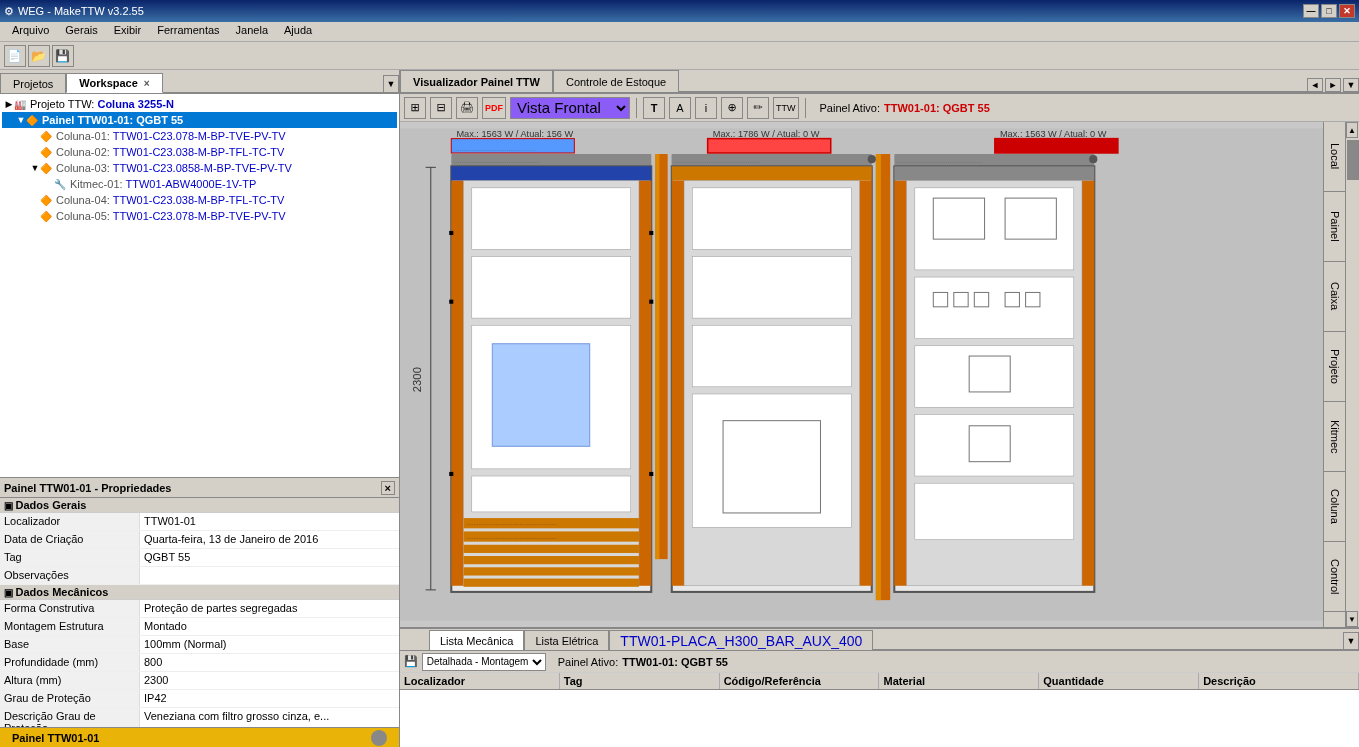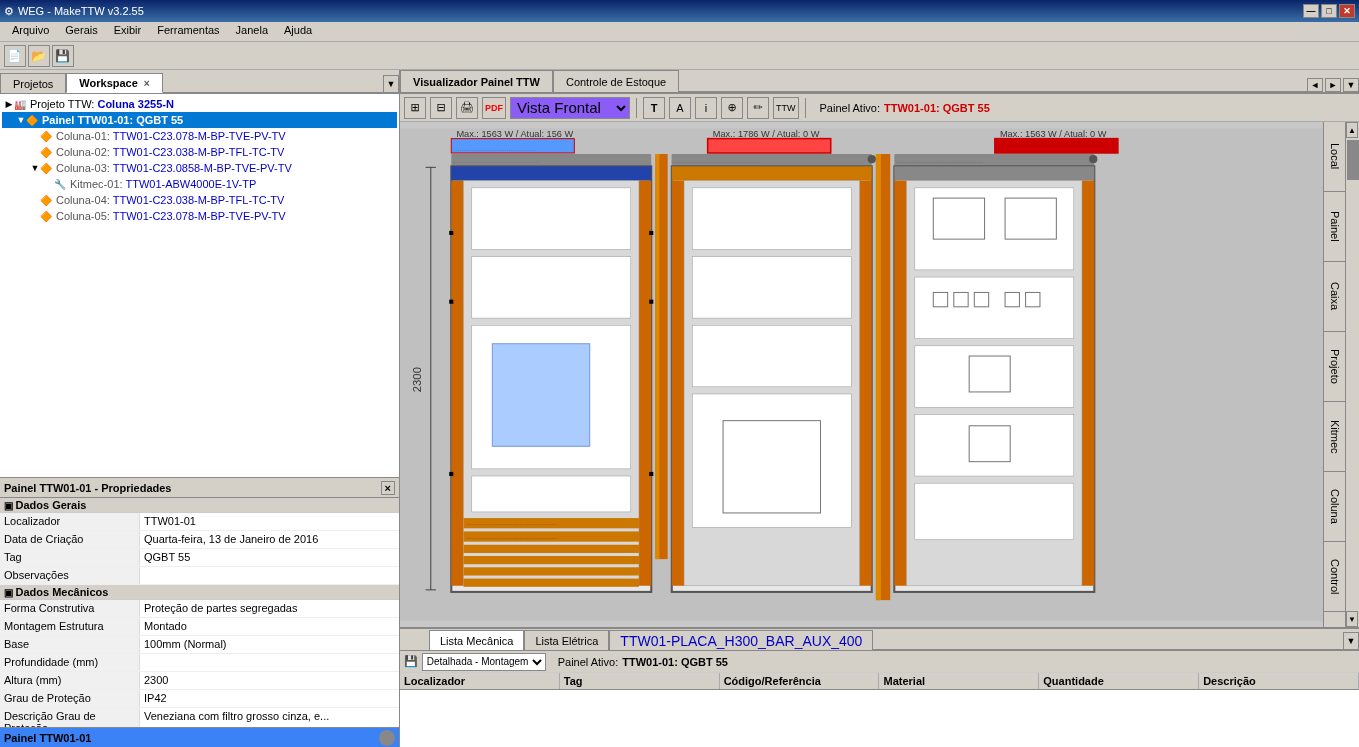--- a/index.html
+++ b/index.html
@@ -45,21 +45,21 @@
     .tree-label.selected-text { color: white; }
 
     
     .props-panel { height: 270px; border-top: 1px solid #888; display: flex; flex-direction: column; background: #d4d0c8; }
     .props-header { display: flex; align-items: center; justify-content: space-between; background: #d4d0c8; border-bottom: 1px solid #888; padding: 2px 4px; height: 20px; font-size: 11px; font-weight: bold; }
     .props-content { flex: 1; overflow-y: auto; background: white; }
     .props-section-header { background: #d4d0c8; padding: 1px 4px; font-size: 11px; font-weight: bold; border-bottom: 1px solid #ccc; display: flex; align-items: center; gap: 2px; }
     .props-row { display: flex; border-bottom: 1px solid #eee; min-height: 18px; }
     .props-label { width: 140px; padding: 2px 4px; font-size: 11px; border-right: 1px solid #ddd; background: #f0f0f0; flex-shrink: 0; }
     .props-value { padding: 2px 4px; font-size: 11px; flex: 1; }
-    .props-footer { height: 20px; display: flex; align-items: center; padding: 0 4px; font-size: 11px; font-weight: bold; border-top: 1px solid #888; background: #3b82f6; }
+    .props-footer { height: 20px; display: flex; align-items: center; padding: 0 12px; font-size: 11px; font-weight: bold; border-top: 1px solid #888; background: #eab308; }
 
     
     .right-area { flex: 1; display: flex; flex-direction: column; background: #d4d0c8; }
 
     
     .top-tabs { display: flex; align-items: flex-end; height: 24px; border-bottom: 2px solid #888; background: #d4d0c8; text-align: right; }
     .top-tab { padding: 2px 12px; border: 1px solid #888; border-bottom: none; background: #d4d0c8; cursor: pointer; font-size: 11px; height: 22px; display: flex; align-items: center; }
     .top-tab.active { background: #d4d0c8; font-weight: bold; }
 
     
@@ -260,20 +260,21 @@
         <div class="props-row">
           <div class="props-label">Montagem Estrutura</div>
           <div class="props-value">Montado</div>
         </div>
         <div class="props-row">
           <div class="props-label">Base</div>
           <div class="props-value">100mm (Normal)</div>
         </div>
         <div class="props-row">
           <div class="props-label">Profundidade (mm)</div>
+          <div class="props-value">800</div>
         </div>
         <div class="props-row">
           <div class="props-label">Altura (mm)</div>
           <div class="props-value">2300</div>
         </div>
         <div class="props-row">
           <div class="props-label">Grau de Proteção</div>
           <div class="props-value">IP42</div>
         </div>
         <div class="props-row">

